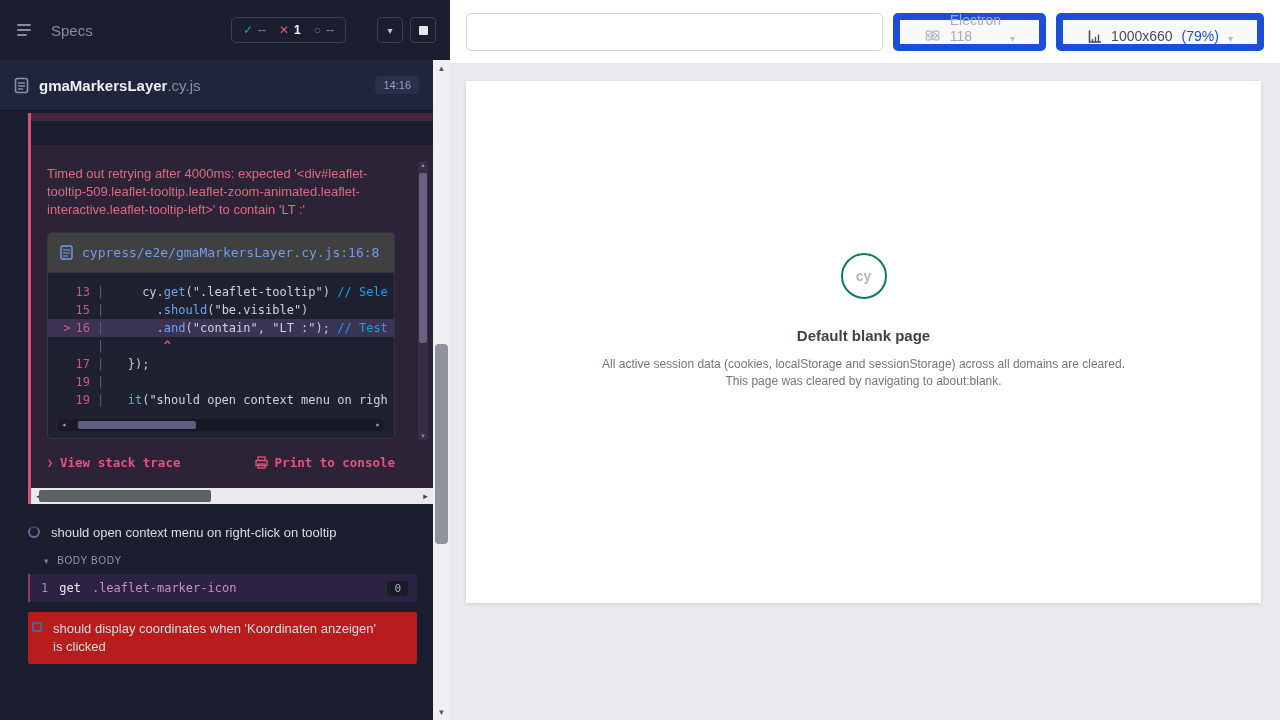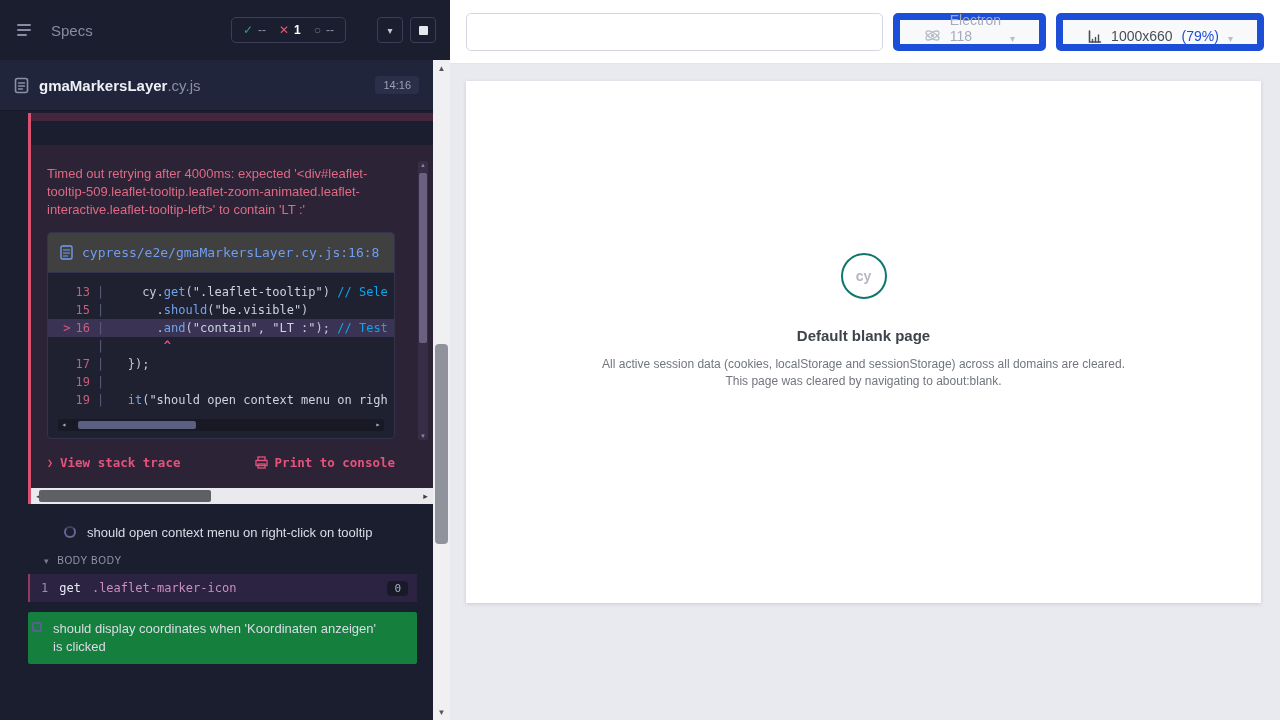--- a/index.html
+++ b/index.html
@@ -67,30 +67,30 @@
   .mini-vscroll .mv-arrow { position:absolute; left:0; width:10px; text-align:center; font-size:6px; color:#8d84a0; cursor:pointer; }
   .mv-arrow.up { top:1px; } .mv-arrow.down { bottom:1px; }
   .mv-thumb { position:absolute; left:1px; right:1px; top:12px; height:170px; background:#6a6180; border-radius:2px; cursor:grab; }
 
   .h-scrollbar { position:relative; height:16px; background:#e9e9ee; }
   .h-arrow { position:absolute; top:0; width:15px; height:16px; color:#3c3c44; font-size:9px; line-height:16px; text-align:center; cursor:pointer; }
   .h-arrow.left { left:0; } .h-arrow.right { right:0; }
   .h-thumb { position:absolute; left:8px; top:2px; width:172px; height:12px; background:#5f6065; border-radius:2px; cursor:grab; }
 
   
-  .test-row { display:flex; align-items:flex-start; gap:11px; padding:9px 16px 8px 28px; font-size:13px; color:#dadce6; cursor:pointer;margin-left:36px; }
+  .test-row { display:flex; align-items:flex-start; gap:11px; padding:9px 16px 8px 28px; font-size:13px; color:#dadce6; cursor:pointer; }
   .spinner { flex:0 0 12px; width:12px; height:12px; border:2px solid #626896; border-radius:50%; border-top-color:#3c415f; margin-top:1px; }
   .test-body-row { display:flex; align-items:center; gap:8px; padding:7px 16px 6px 44px; color:#9297ad; font-size:10px; letter-spacing:.6px; cursor:pointer; }
   .tb-chev { font-size:9px; color:#767b96; }
   .command-row { display:flex; align-items:center; gap:11px; margin:2px 16px 10px 28px; background:#2c2343; border-left:2px solid #93395c; height:28px; padding:0 9px 0 11px; font-family:"DejaVu Sans Mono", monospace; font-size:12px; cursor:pointer; }
   .cmd-num { color:#8d92b0; }
   .cmd-method { color:#e8eaf4; }
   .cmd-msg { color:#c98fc0; }
   .cmd-badge { margin-left:auto; background:#181a28; color:#a9aec4; padding:1px 7px; border-radius:4px; font-size:11px; }
-  .test-row.queued { background:#15803d; margin:8px 16px 0 28px; padding:8px 10px 8px 4px; border-radius:2px; }
+  .test-row.queued { background:#b91c1c; margin:8px 16px 0 28px; padding:8px 10px 8px 4px; border-radius:2px; }
   .sq-icon { flex:0 0 10px; width:10px; height:10px; border:2px solid #595f8e; border-radius:2px; margin-top:2px; }
   .queued .t-title { max-width:332px; line-height:18px; }
 
   
   .v-strip { flex:0 0 17px; width:17px; background:#f0f0f3; display:flex; flex-direction:column; }
   .v-arrow { height:16px; display:flex; align-items:center; justify-content:center; color:#55555c; font-size:8px; cursor:pointer; }
   .v-track { flex:1; position:relative; }
   .v-thumb { position:absolute; top:268px; left:2px; right:2px; height:200px; background:#90939c; border-radius:4px; cursor:grab; }
 
   

